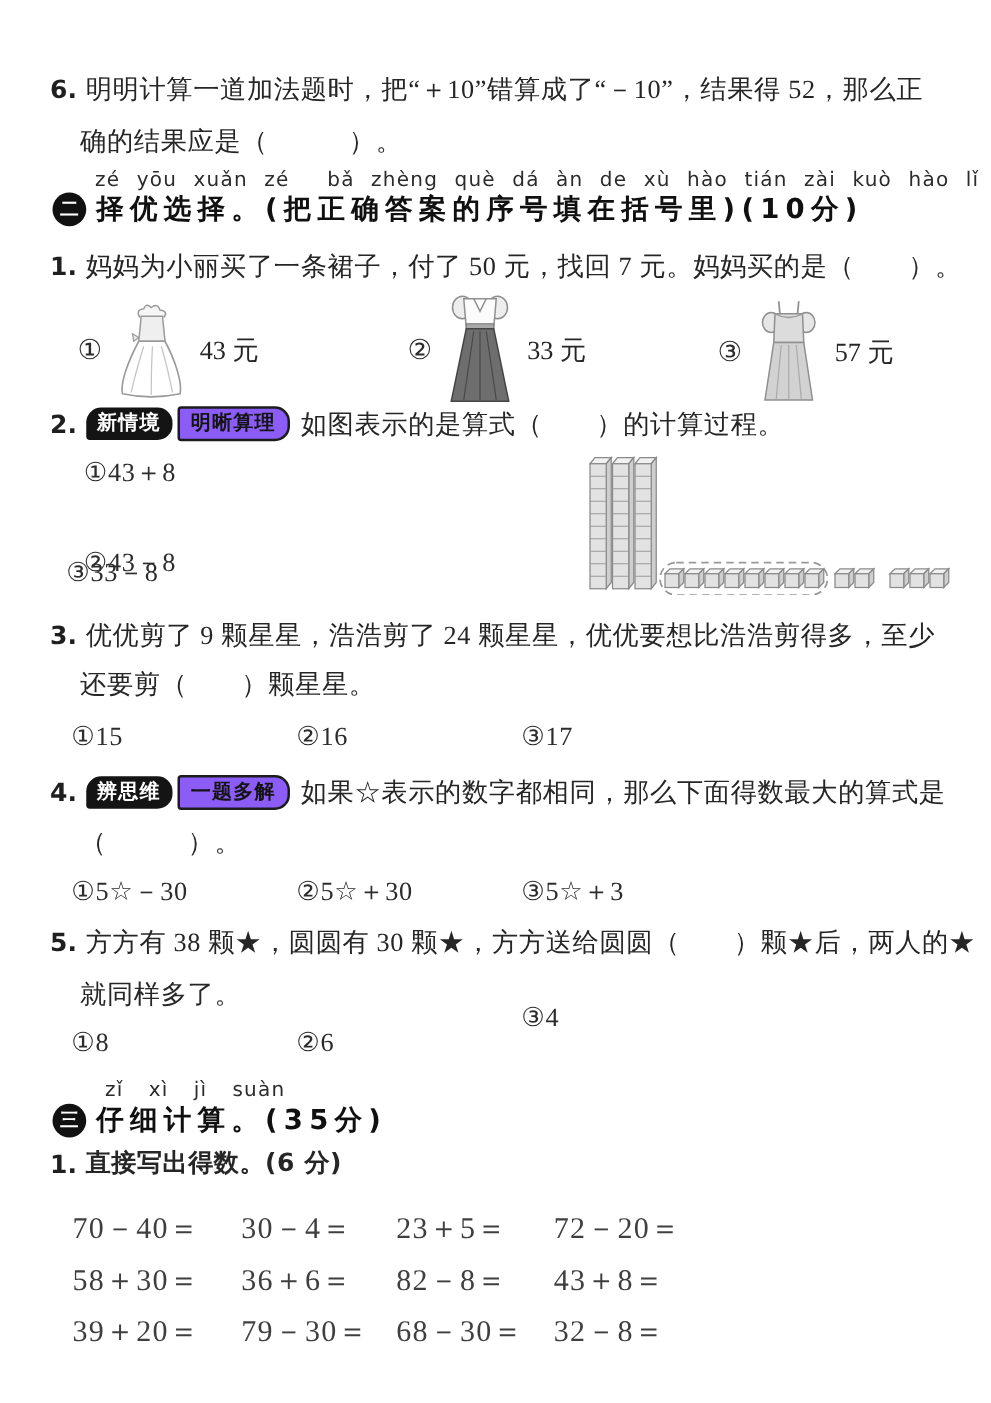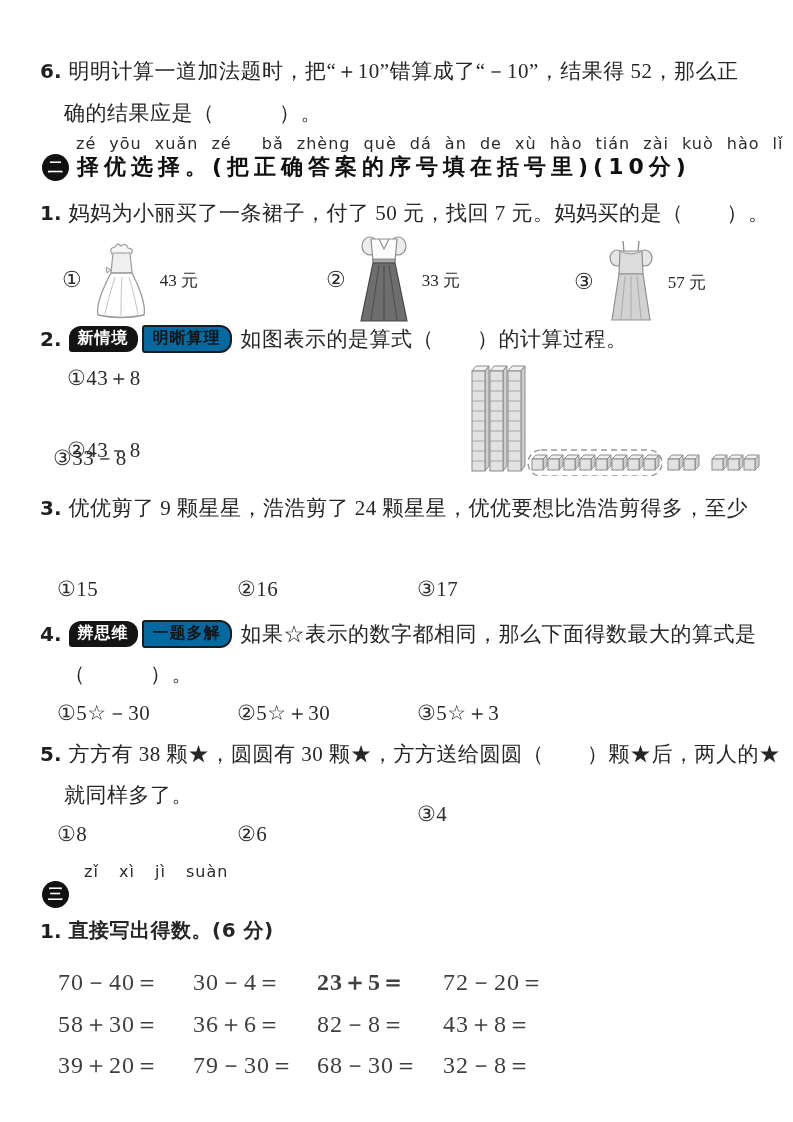--- a/index.html
+++ b/index.html
@@ -30,30 +30,30 @@
     font-size:22px;font-weight:bold;color:#101010;letter-spacing:5px;
   }
   .tag-dark{
     font-family:"DejaVu Sans",sans-serif;font-size:16px;font-weight:bold;
     background:#141414;color:#fff;padding:2px 9px 3px;border-radius:12px 12px 12px 3px;
     margin-right:4px;letter-spacing:1px;
   }
   .tag-line{
     font-family:"DejaVu Sans",sans-serif;font-size:16px;font-weight:bold;color:#141414;
     border:2px solid #1c1c1c;padding:1px 9px 2px;border-radius:3px 12px 12px 3px;
-    margin-right:9px;letter-spacing:1px;background:#0369a1;
+    margin-right:9px;letter-spacing:1px;background:#8b5cf6;
   }
   .opt{position:absolute;font-size:21px;color:#2c2c2c;white-space:nowrap;letter-spacing:0.5px;}
   .calc{
     position:absolute;font-size:24px;color:#3f3f3f;white-space:nowrap;
     font-family:"Liberation Serif","DejaVu Serif",serif;letter-spacing:1px;
   }
   .dress-group{position:absolute;display:flex;align-items:center;gap:9px;}
   .circ-num{font-size:22px;color:#2c2c2c;}
-  .price{font-size:17px;color:#262626;}
+  .price{font-size:21px;color:#262626;}
   svg{display:block;}
 </style>
 </head>
 <body>
 
 <div class="page">
 
   <div class="line" style="top:57px;left:40px;">
     <span class="qnum">6.</span>
     <span class="body-txt">明明计算一道加法题时，把“＋10”错算成了“－10”，结果得 52，那么正</span>
@@ -160,20 +160,23 @@
       <use href="#cube" x="216" y="91"></use>
     <use href="#cube" x="244" y="91"></use>
       <use href="#cube" x="260" y="91"></use>
       <use href="#cube" x="276" y="91"></use>
   </svg>
 
   <div class="line" style="top:494px;left:40px;">
     <span class="qnum">3.</span>
     <span class="body-txt">优优剪了 9 颗星星，浩浩剪了 24 颗星星，优优要想比浩浩剪得多，至少</span>
   </div>
+  <div class="line" style="top:533px;left:64px;">
+    <span class="body-txt">还要剪（　　）颗星星。</span>
+  </div>
   <div class="opt" style="top:577px;left:57px;">①15</div>
   <div class="opt" style="top:577px;left:237px;">②16</div>
   <div class="opt" style="top:577px;left:417px;">③17</div>
 
   <div class="line" style="top:620px;left:40px;">
     <span class="qnum">4.</span>
     <span class="tag-dark">辨思维</span>
     <span class="tag-line">一题多解</span>
     <span class="body-txt">如果☆表示的数字都相同，那么下面得数最大的算式是</span>
   </div>
@@ -191,30 +194,31 @@
   <div class="line" style="top:781px;left:64px;">
     <span class="body-txt">就同样多了。</span>
   </div>
   <div class="opt" style="top:822px;left:57px;">①8</div>
   <div class="opt" style="top:822px;left:237px;">②6</div>
   <div class="opt" style="top:802px;left:417px;">③4</div>
 
   <div class="pinyin" style="top:862px;left:84px;word-spacing:14px;">zǐ xì jì suàn</div>
   <div class="sec-header" style="top:881px;left:42px;">
     <span class="sec-icon">三</span>
+    <span class="sec-title">仔细计算。(35分)</span>
   </div>
 
   <div class="line" style="top:917px;left:40px;">
     <span class="qnum">1.</span>
     <span class="body-txt" style="font-family:'DejaVu Sans','Liberation Sans',sans-serif;font-weight:600;font-size:20px;">直接写出得数。(6 分)</span>
   </div>
 
   <div class="calc" style="top:966px;left:58px;">70－40＝</div>
   <div class="calc" style="top:966px;left:193px;">30－4＝</div>
-  <div class="calc" style="top:966px;left:317px;font-weight:bold;">23＋5＝</div>
+  <div class="calc" style="top:966px;left:317px;">23＋5＝</div>
   <div class="calc" style="top:966px;left:443px;">72－20＝</div>
 
   <div class="calc" style="top:1008px;left:58px;">58＋30＝</div>
   <div class="calc" style="top:1008px;left:193px;">36＋6＝</div>
   <div class="calc" style="top:1008px;left:317px;">82－8＝</div>
   <div class="calc" style="top:1008px;left:443px;text-align:right;">43＋8＝</div>
 
   <div class="calc" style="top:1049px;left:58px;">39＋20＝</div>
   <div class="calc" style="top:1049px;left:193px;">79－30＝</div>
   <div class="calc" style="top:1049px;left:317px;">68－30＝</div>

